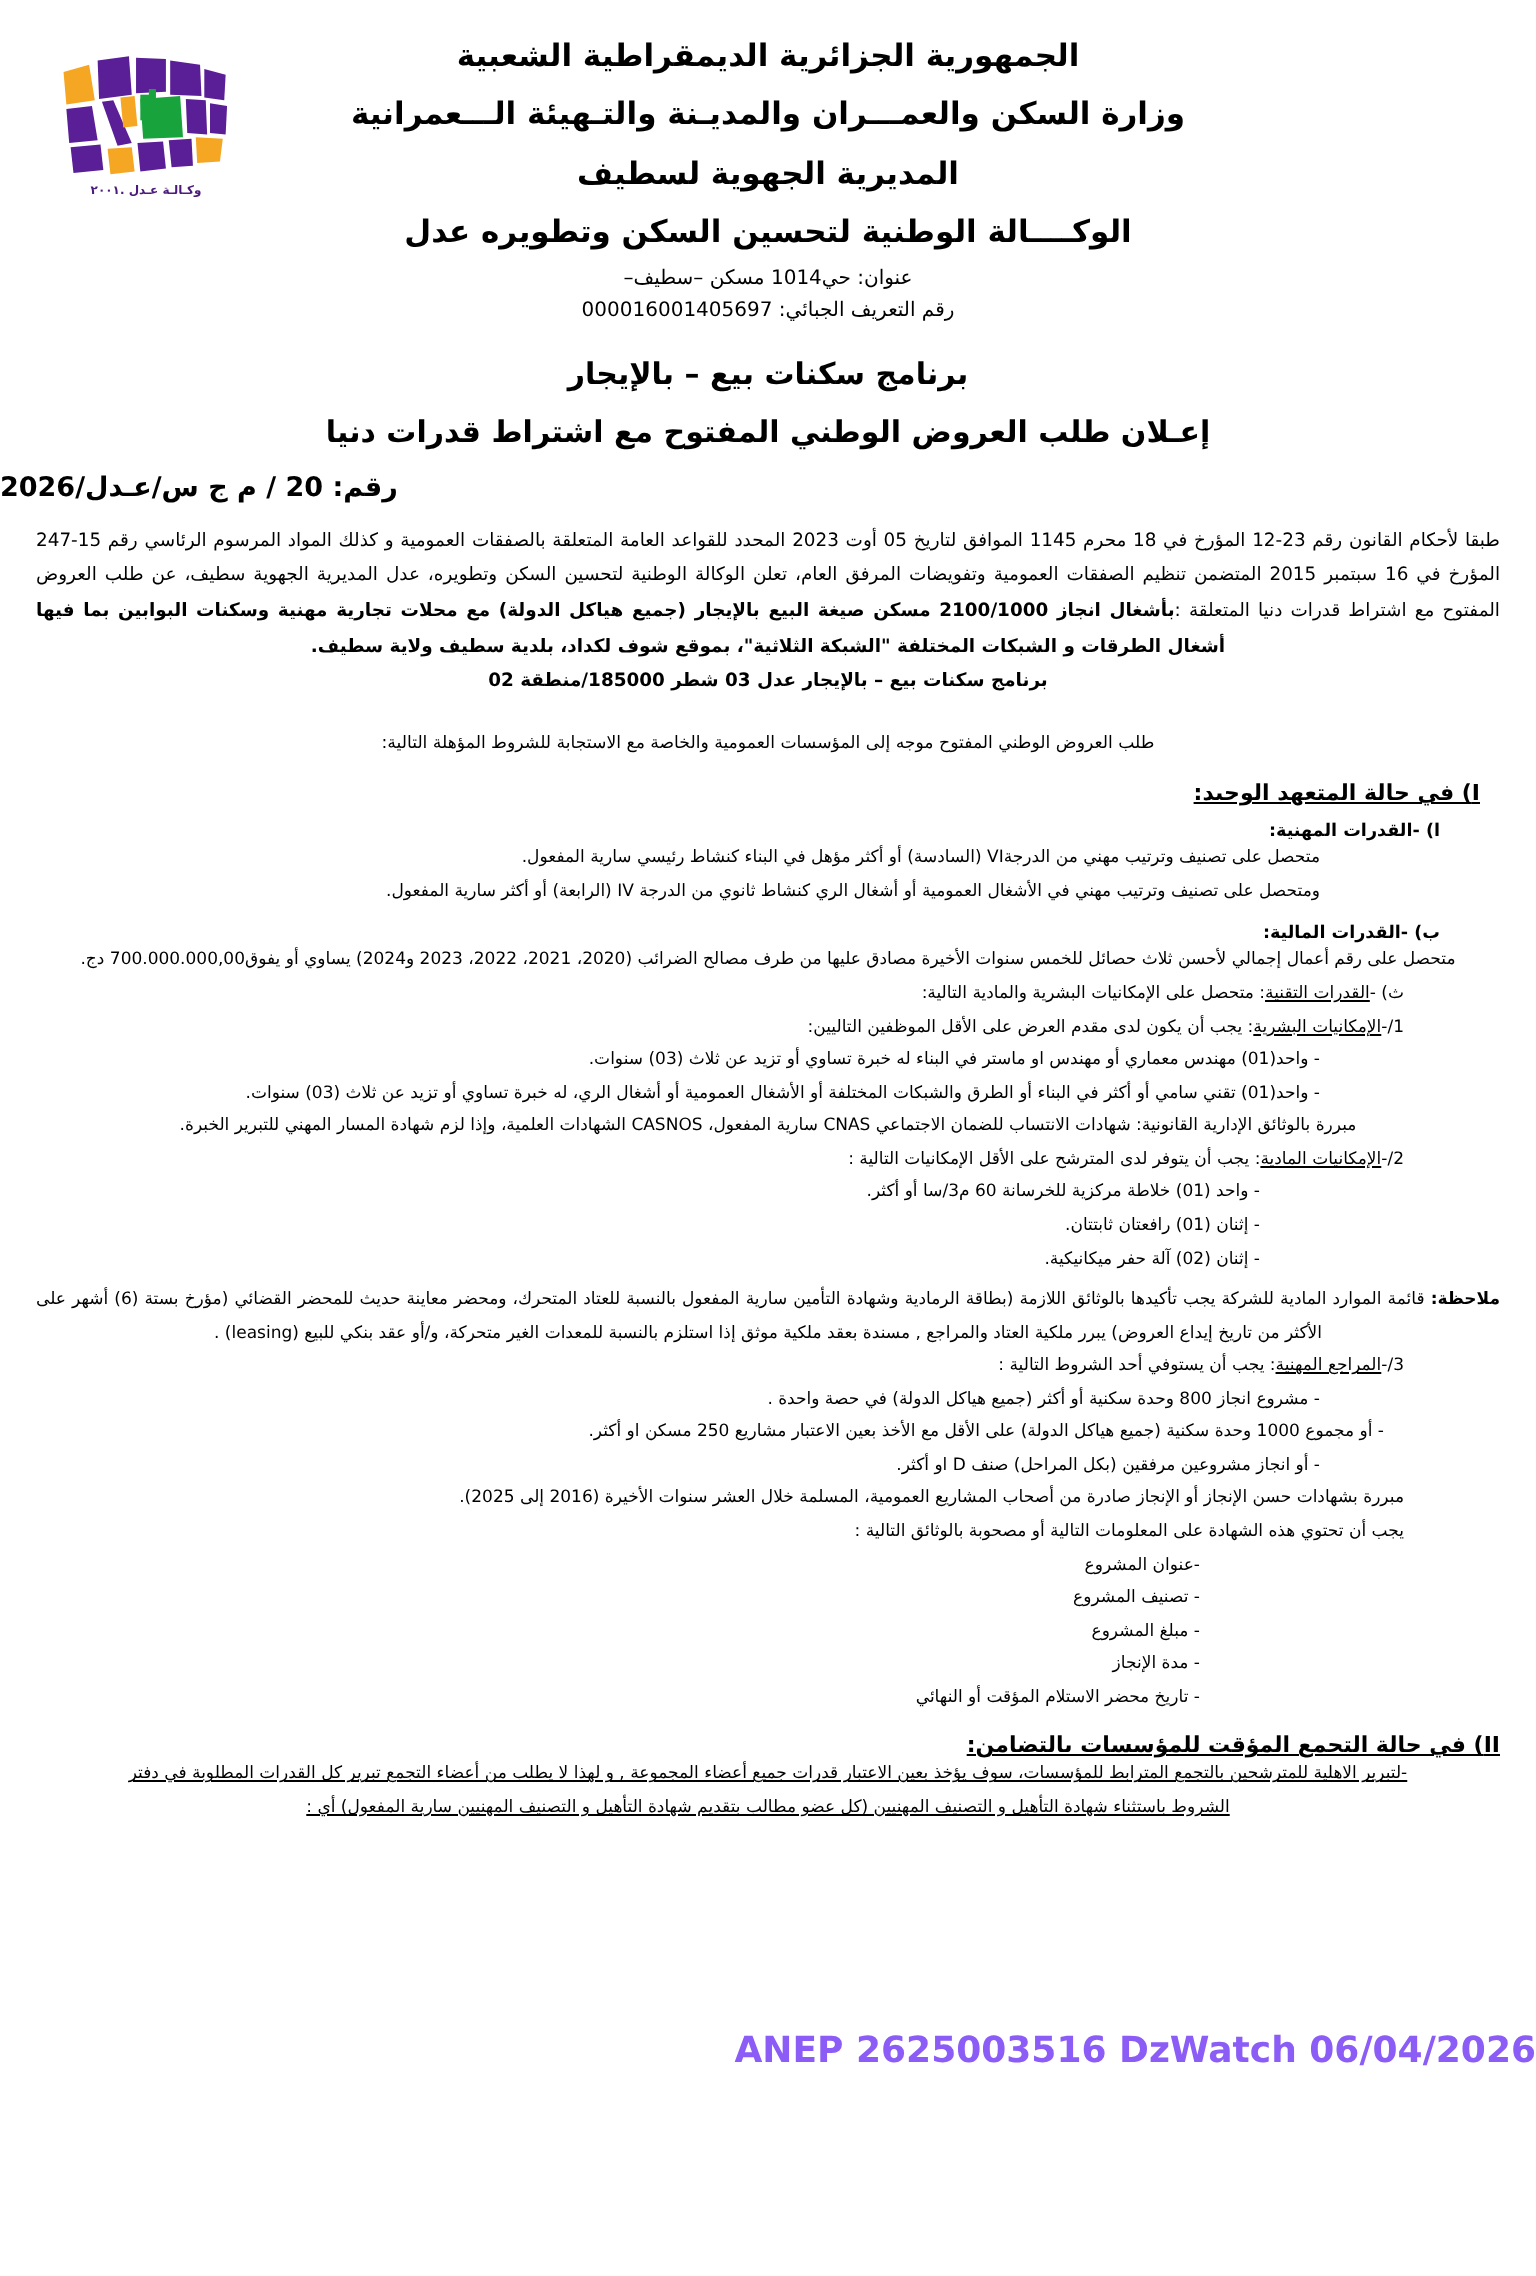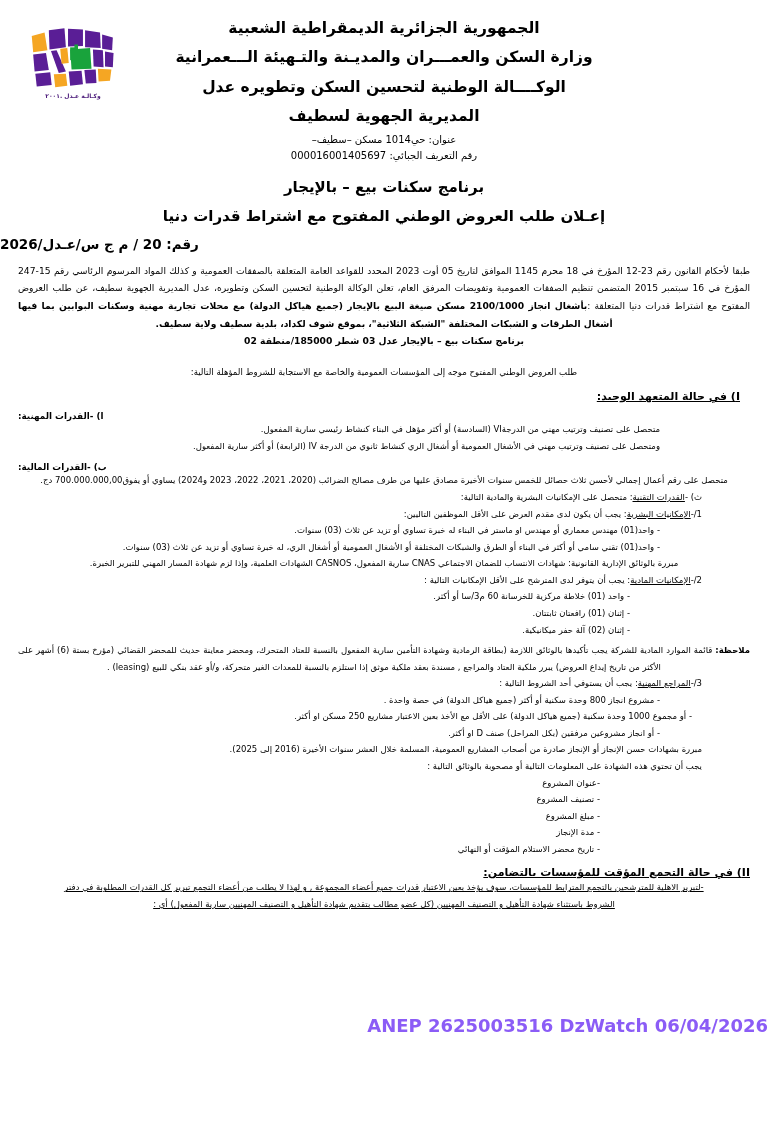--- a/index.html
+++ b/index.html
@@ -136,21 +136,21 @@
     text-decoration: underline;
     margin: 9px 0 0 0;
     text-align: right;
     padding-right: 0px;
     direction: rtl;
   }
   .sub-head {
     font-size: 8.8px;
     font-weight: bold;
     margin: 8px 0 0 0;
-    text-align: left;
+    text-align: right;
     padding-right: 30px;
     direction: rtl;
   }
 
   .ln {
     font-size: 8.5px;
     line-height: 1.95;
     margin: 0;
     text-align: right;
     direction: rtl;
@@ -226,22 +226,22 @@
         <polygon points="76,62 92,61 93,80 78,81" fill="#5a1e96"></polygon>
         <polygon points="95,60 114,61 112,77 96,78" fill="#f5a623"></polygon>
       </g>
     </svg>
     <div class="logo-caption">وكـالـة عـدل .٢٠٠١</div>
   </div>
 
   <div class="header">
     <div class="hdr-line">الجمهورية الجزائرية الديمقراطية الشعبية</div>
     <div class="hdr-line l2">وزارة السكن والعمـــران والمديـنة والتـهيئة الـــعمرانية</div>
+    <div class="hdr-line">المديرية الجهوية لسطيف</div>
     <div class="hdr-line">الوكــــالة الوطنية لتحسين السكن وتطويره عدل</div>
-    <div class="hdr-line">المديرية الجهوية لسطيف</div>
     <div class="hdr-sub">عنوان: حي1014 مسكن –سطيف–</div>
     <div class="hdr-sub">رقم التعريف الجبائي: 000016001405697</div>
   </div>
 
   <div class="title-main">برنامج سكنات  بيع – بالإيجار</div>
   <div class="title-sub">إعـلان طلب العروض الوطني المفتوح مع اشتراط قدرات دنيا</div>
   <div class="title-num">رقم: 20 / م ج س/عـدل/2026</div>
 
   <div class="body-area">
 

